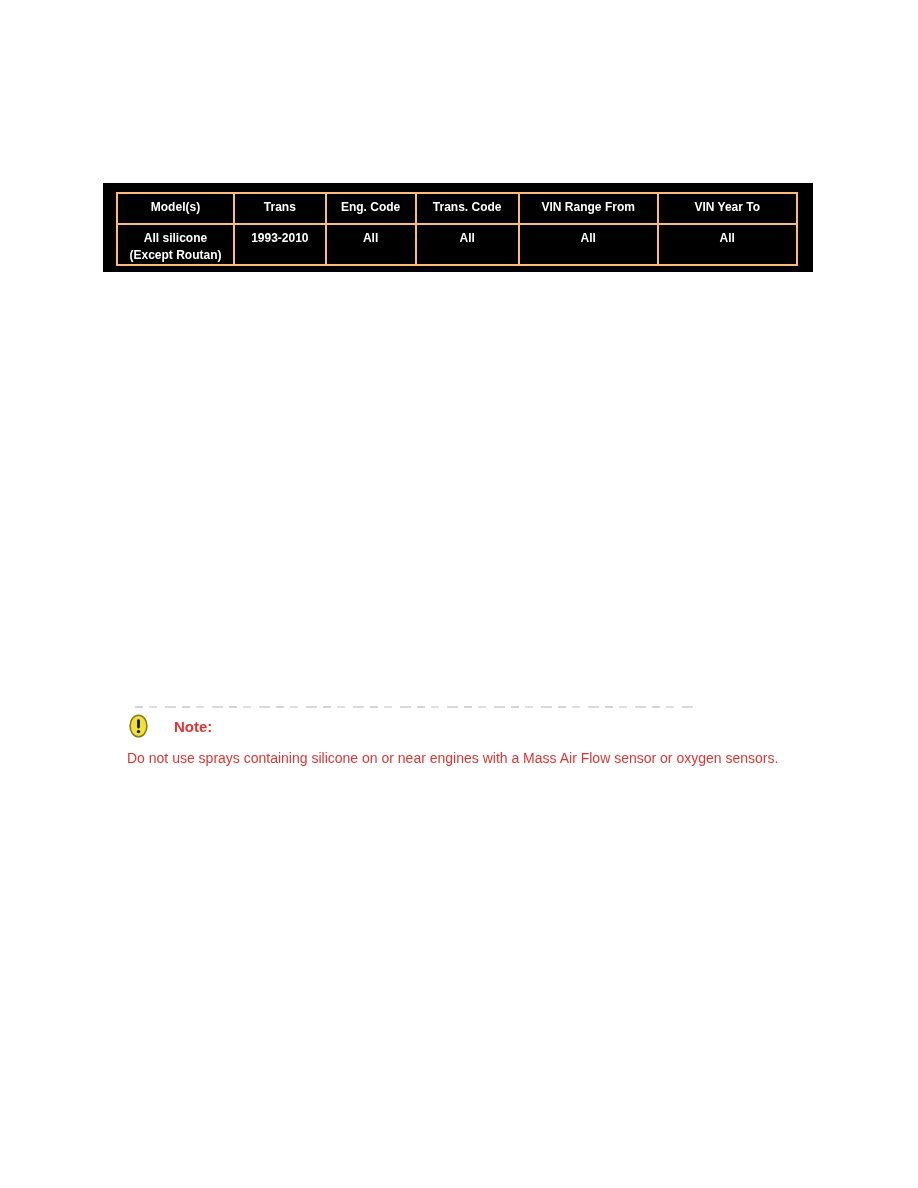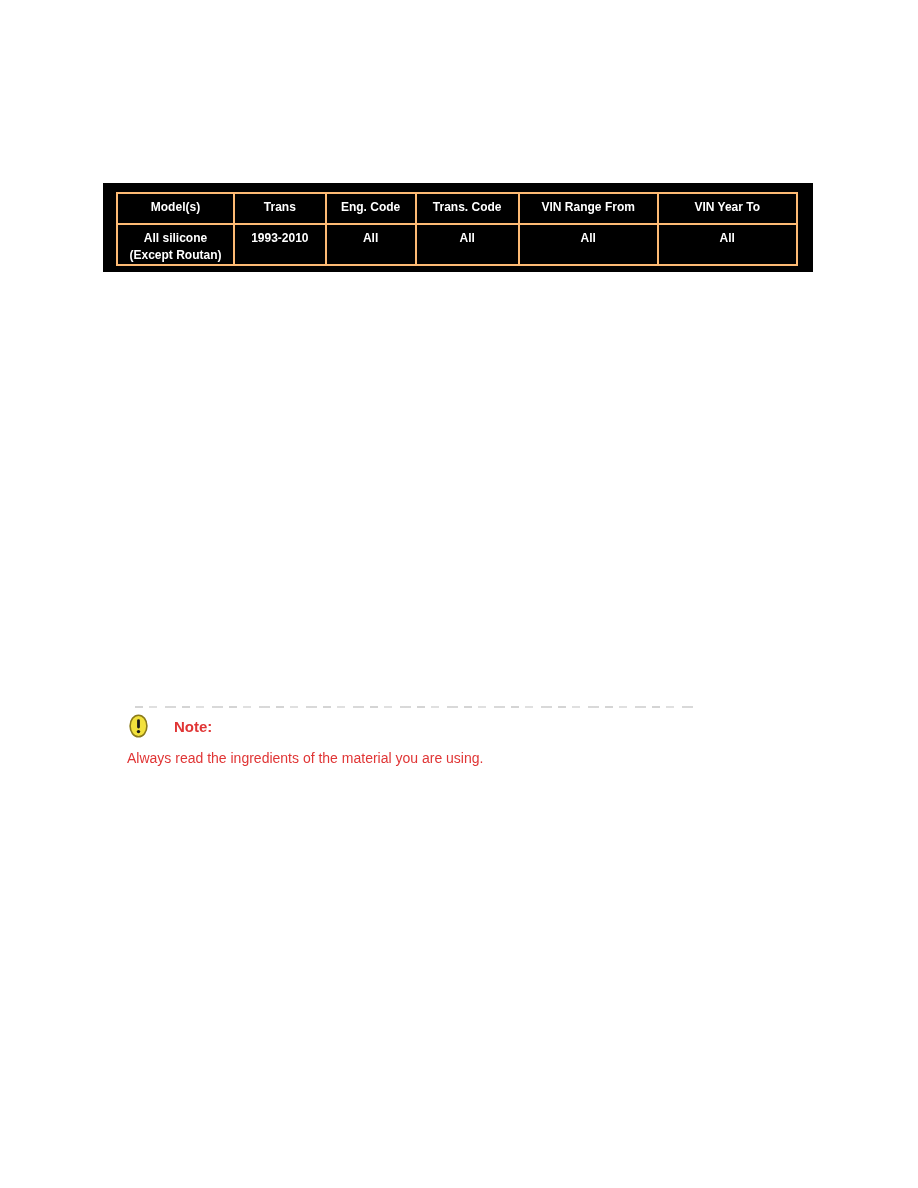--- a/index.html
+++ b/index.html
@@ -138,16 +138,16 @@
       <svg width="19" height="24" viewBox="0 0 19 24">
         <ellipse cx="9.5" cy="12" rx="8.4" ry="10.8" fill="#f2e13c" stroke="#8a7a1a" stroke-width="1.6"></ellipse>
         <rect x="8.1" y="5.2" width="2.8" height="9.2" rx="1.4" fill="#1a1a1a"></rect>
         <circle cx="9.5" cy="17.6" r="1.7" fill="#1a1a1a"></circle>
       </svg>
     </span>
     <span class="note-label">Note:</span>
   </div>
 
   <div class="note-text">
-    <span class="line">Always read the ingredients of the material you are using.</span>
+    <span class="line">Do not use sprays containing silicone on or near engines with a Mass Air Flow sensor or oxygen sensors.</span>
   </div>
 
 </div>
 
 </body></html>

